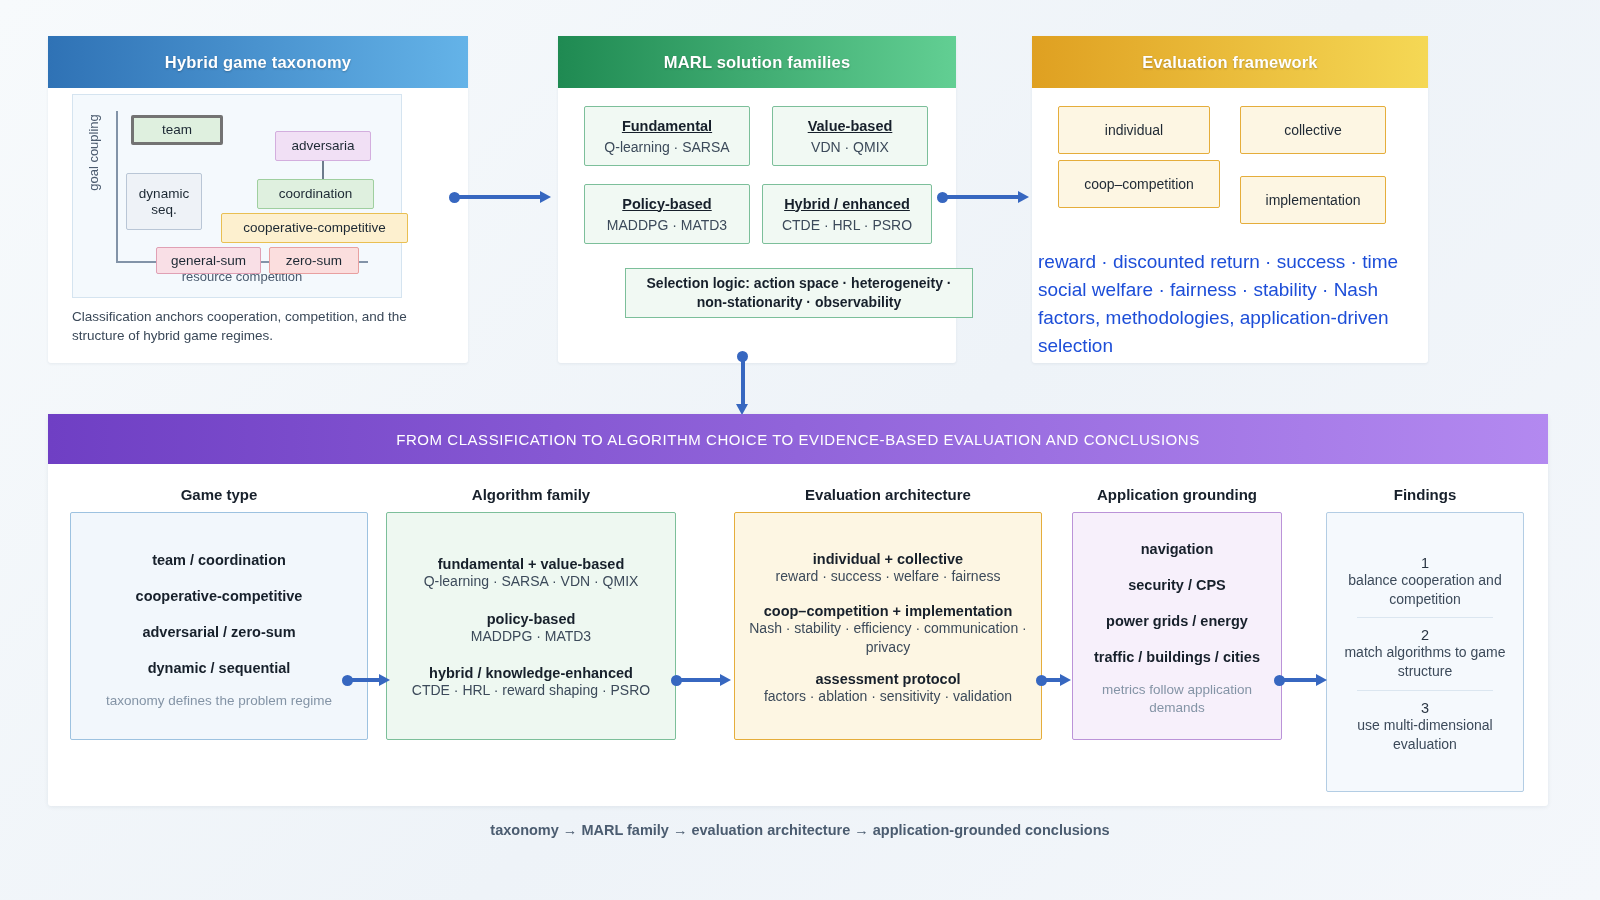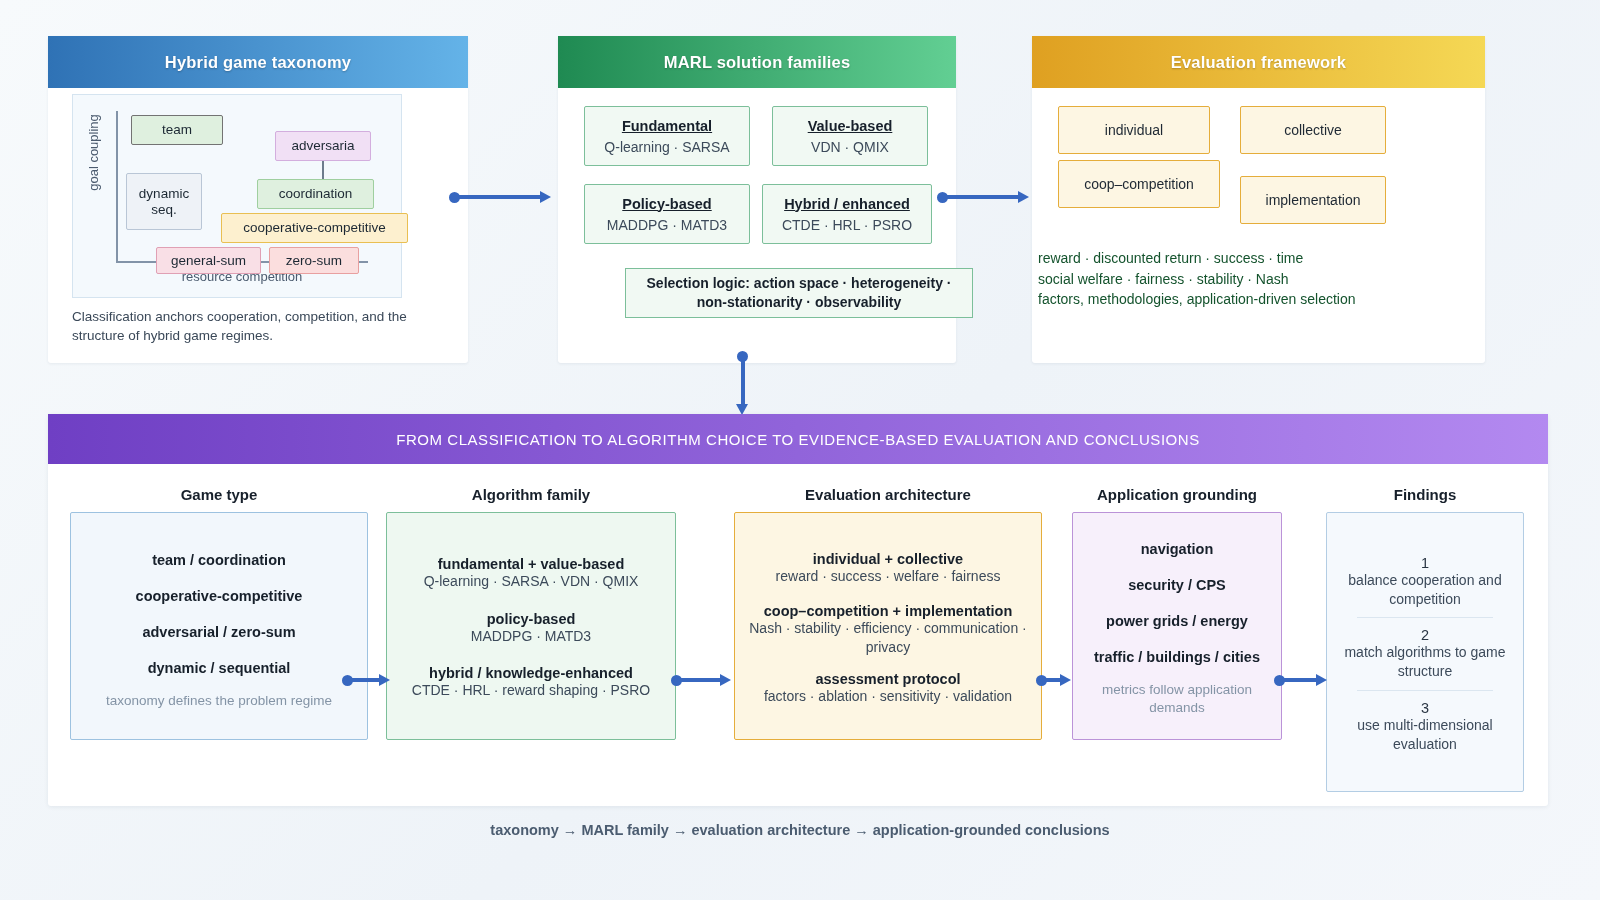--- a/index.html
+++ b/index.html
@@ -50,21 +50,21 @@
     position: absolute; left: 43px; top: 174px; width: 252px;
     text-align: center; font-size: 13px; color: #4a5a6e;
   }
   .tbox {
     position: absolute;
     border-radius: 2px;
     font-size: 13.5px; color: #1c2833;
     display: flex; align-items: center; justify-content: center;
     text-align: center; line-height: 1.12;
   }
-  .tb-team    { background:#dff0df; border:1px solid #737373; }
+  .tb-team    { background:#dff0df; border:3px solid #737373; }
   .tb-adv     { background:#f1e0f5; border:1px solid #d3aede; }
   .tb-coord   { background:#dff0df; border:1px solid #9fcf9f; }
   .tb-dyn     { background:#eef2f7; border:1px solid #b9c6d6; }
   .tb-coopcom { background:#fdf0cf; border:1px solid #e9bf52; }
   .tb-gen     { background:#f9dfe6; border:1px solid #e0a0b4; }
   .tb-zero    { background:#fbdede; border:1px solid #e8a0a0; }
   .connector-v { position: absolute; width: 2px; background: #6d7c8d; }
 
   .panel-caption {
     position: absolute; left: 24px; top: 272px; width: 350px;
@@ -87,21 +87,21 @@
 
   .note-box {
     position: absolute;
     background: #f1f9f3; border: 1px solid #7cbf9a;
     display: flex; align-items: center; justify-content: center;
     text-align: center;
     font-size: 14px; font-weight: bold; color: #17202b;
     line-height: 1.35; padding: 4px 10px; margin-left: 41px;
   }
   .metric-list {
-    position: absolute; font-size: 14px; color: #14532d; line-height: 1.48;
+    position: absolute; font-size: 19px; color: #1d4ed8; line-height: 1.48;
   }
 
   
   .conn { position: absolute; }
   .conn-line { position: absolute; background: #3767c0; }
   .conn-dot {
     position: absolute; width: 11px; height: 11px;
     border-radius: 50%; background: #3767c0;
   }
   .conn-arrow { position: absolute; width: 0; height: 0; }
@@ -213,21 +213,21 @@
 
       <div class="chip chip-green" style="left:204px; top:148px; width:170px; height:60px;">
         <div class="chip-title">Hybrid / enhanced</div>
         <div class="chip-sub">CTDE · HRL · PSRO</div>
       </div>
 
       <div class="note-box" style="left:26px; top:232px; width:348px; height:50px;">Selection logic: action space · heterogeneity · non-stationarity · observability</div>
     </div>
   </div>
 
-  <div class="panel" style="left:1032px; top:36px; width:453px; height:327px;">
+  <div class="panel" style="left:1032px; top:36px; width:396px; height:327px;">
     <div class="panel-head head-gold">Evaluation framework</div>
     <div class="panel-body">
 
       <div class="chip chip-gold" style="left:26px; top:70px; width:152px; height:48px;">
         <div class="chip-plain">individual</div>
       </div>
 
       <div class="chip chip-gold" style="left:208px; top:70px; width:146px; height:48px;">
         <div class="chip-plain">collective</div>
       </div>

